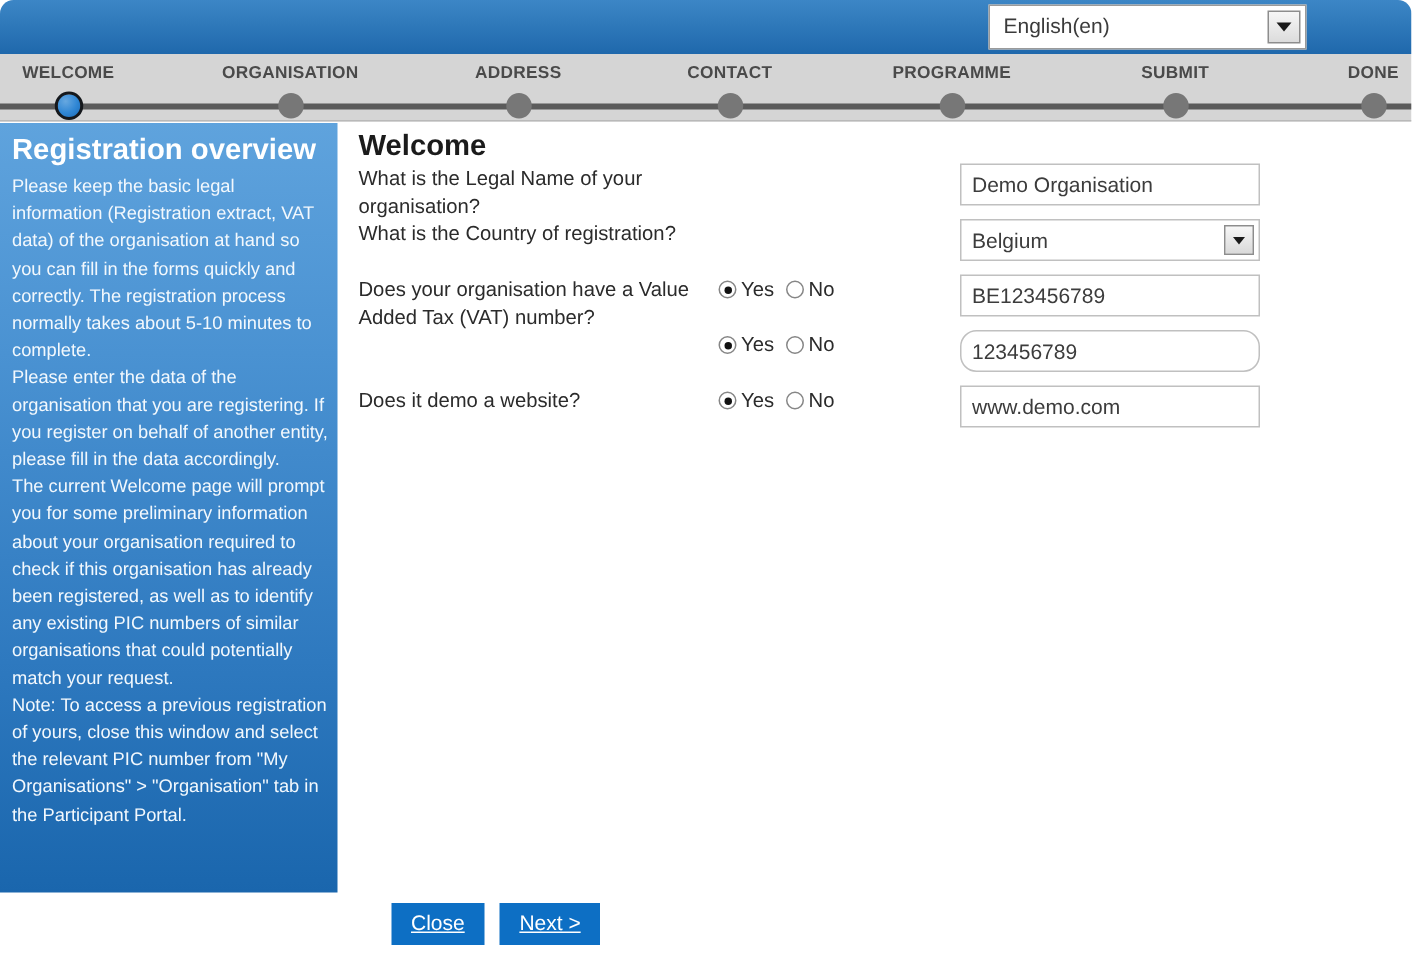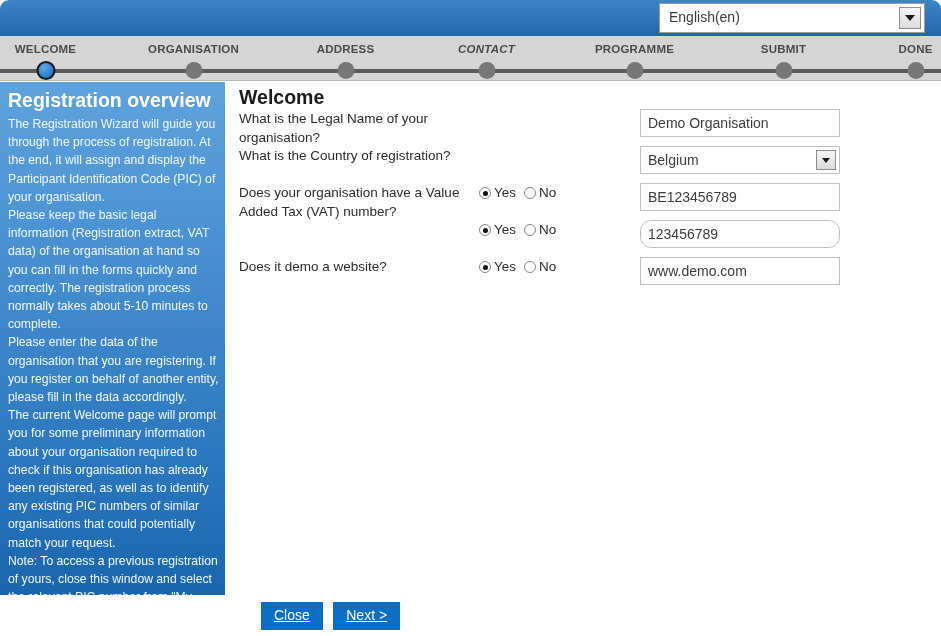--- a/index.html
+++ b/index.html
@@ -22,21 +22,21 @@
     width: 941px;
     height: 36px;
     background: linear-gradient(to bottom, #3c86c6 0%, #2f79ba 45%, #1f68ac 100%);
     border-radius: 9px 9px 0 0;
     box-sizing: border-box;
   }
   #lang-select-wrap {
     position: absolute;
     left: 659px;
     top: 3px;
-    width: 266px;
+    width: 212px;
     height: 30px;
     background: #ffffff;
     border: 1px solid #9a9a9a;
     box-sizing: border-box;
   }
   #lang-select-value {
     position: absolute;
     left: 9px;
     top: 5px;
     font-size: 14px;
@@ -292,41 +292,40 @@
     <span class="step-dot active"></span>
   </div>
   <div class="step" id="step-1" style="left:131px; width:125px;">
     <span class="step-label">ORGANISATION</span>
     <span class="step-dot"></span>
   </div>
   <div class="step" id="step-2" style="left:283px; width:125px;">
     <span class="step-label">ADDRESS</span>
     <span class="step-dot"></span>
   </div>
-  <div class="step" id="step-3" style="left:424px; width:125px;font-style:italic;">
+  <div class="step" id="step-3" style="left:424px; width:125px;">
     <span class="step-label">CONTACT</span>
     <span class="step-dot"></span>
   </div>
   <div class="step" id="step-4" style="left:572px; width:125px;">
     <span class="step-label">PROGRAMME</span>
     <span class="step-dot"></span>
   </div>
   <div class="step" id="step-5" style="left:721px; width:125px;">
     <span class="step-label">SUBMIT</span>
     <span class="step-dot"></span>
   </div>
   <div class="step" id="step-6" style="left:853px; width:125px;">
     <span class="step-label">DONE</span>
     <span class="step-dot"></span>
   </div>
 </div>
 
 <div id="sidebar">
   <div id="sidebar-title">Registration overview</div>
-  <p class="sidebar-para">The Registration Wizard will guide you through the process of registration. At the end, it will assign and display the Participant Identification Code (PIC) of your organisation.</p>
   <p class="sidebar-para">Please keep the basic legal information (Registration extract, VAT data) of the organisation at hand so you can fill in the forms quickly and correctly. The registration process normally takes about 5-10 minutes to complete.</p>
   <p class="sidebar-para">Please enter the data of the organisation that you are registering. If you register on behalf of another entity, please fill in the data accordingly.</p>
   <p class="sidebar-para">The current Welcome page will prompt you for some preliminary information about your organisation required to check if this organisation has already been registered, as well as to identify any existing PIC numbers of similar organisations that could potentially match your request.</p>
   <p class="sidebar-para">Note: To access a previous registration of yours, close this window and select the relevant PIC number from "My Organisations" &gt; "Organisation" tab in the Participant Portal.</p>
 </div>
 
 <div id="main">
 
   <div id="main-title">Welcome</div>
 

